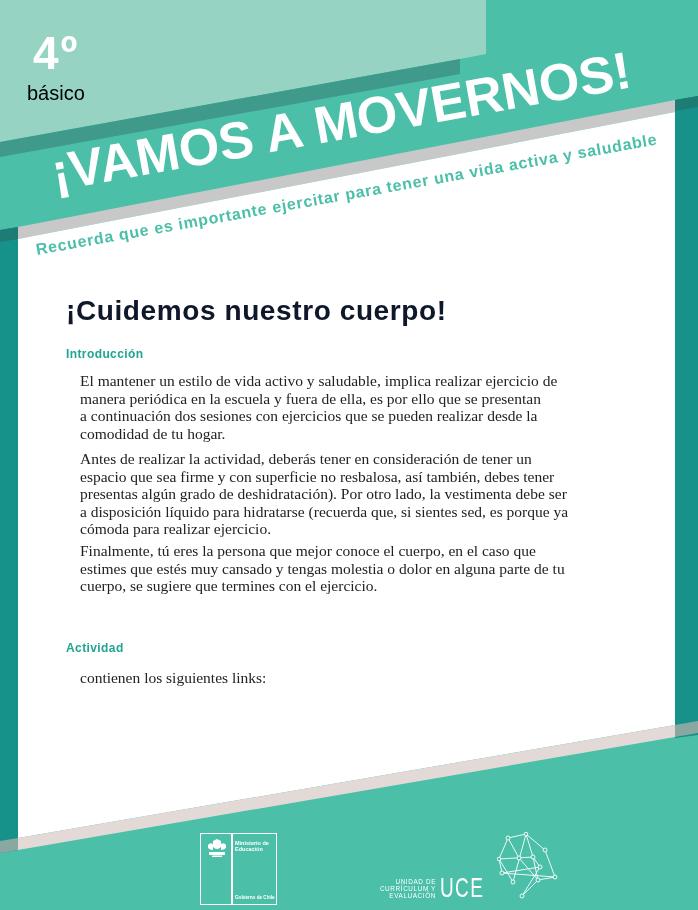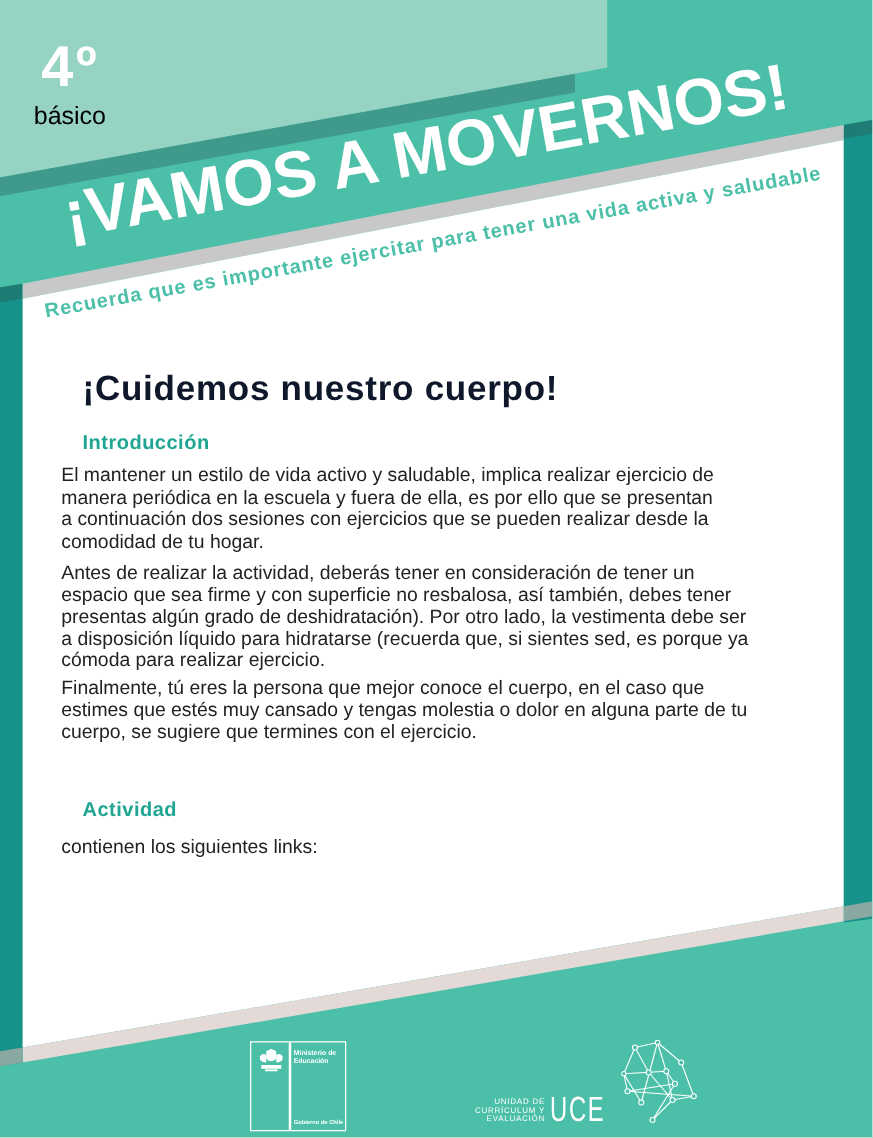--- a/index.html
+++ b/index.html
@@ -48,26 +48,26 @@
       transform: rotate(-10.1deg);
     }
 
     .heading {
       position: absolute; left: 66px; top: 301px;
       font-size: 28px; line-height: 20px; font-weight: bold; color: #0f172a;
       letter-spacing: 0.6px; white-space: nowrap;
     }
     .subheading {
       position: absolute; left: 66px;
-      font-size: 16px; line-height: 17px; font-weight: bold; color: #1fa592;
+      font-size: 12px; line-height: 17px; font-weight: bold; color: #1fa592;
       letter-spacing: 0.4px; white-space: nowrap;
     }
     .para {
-      position: absolute; left: 49px;
-      font-size: 15.5px; line-height: 17.5px; color: #222222;
+      position: absolute; left: 80px;
+      font-size: 15.5px; line-height: 17.5px; color: #222222; font-family: Liberation Serif, serif;
     }
     .para .line { white-space: nowrap; }
     .para.loose { line-height: 21px; }
 
     .ministry {
       position: absolute; left: 200px; top: 833px; width: 75px; height: 70px;
       border: 1.5px solid #ffffff;
     }
     .ministry .divider {
       position: absolute; left: 30px; top: 0; width: 1.5px; height: 70px; background: #ffffff;

